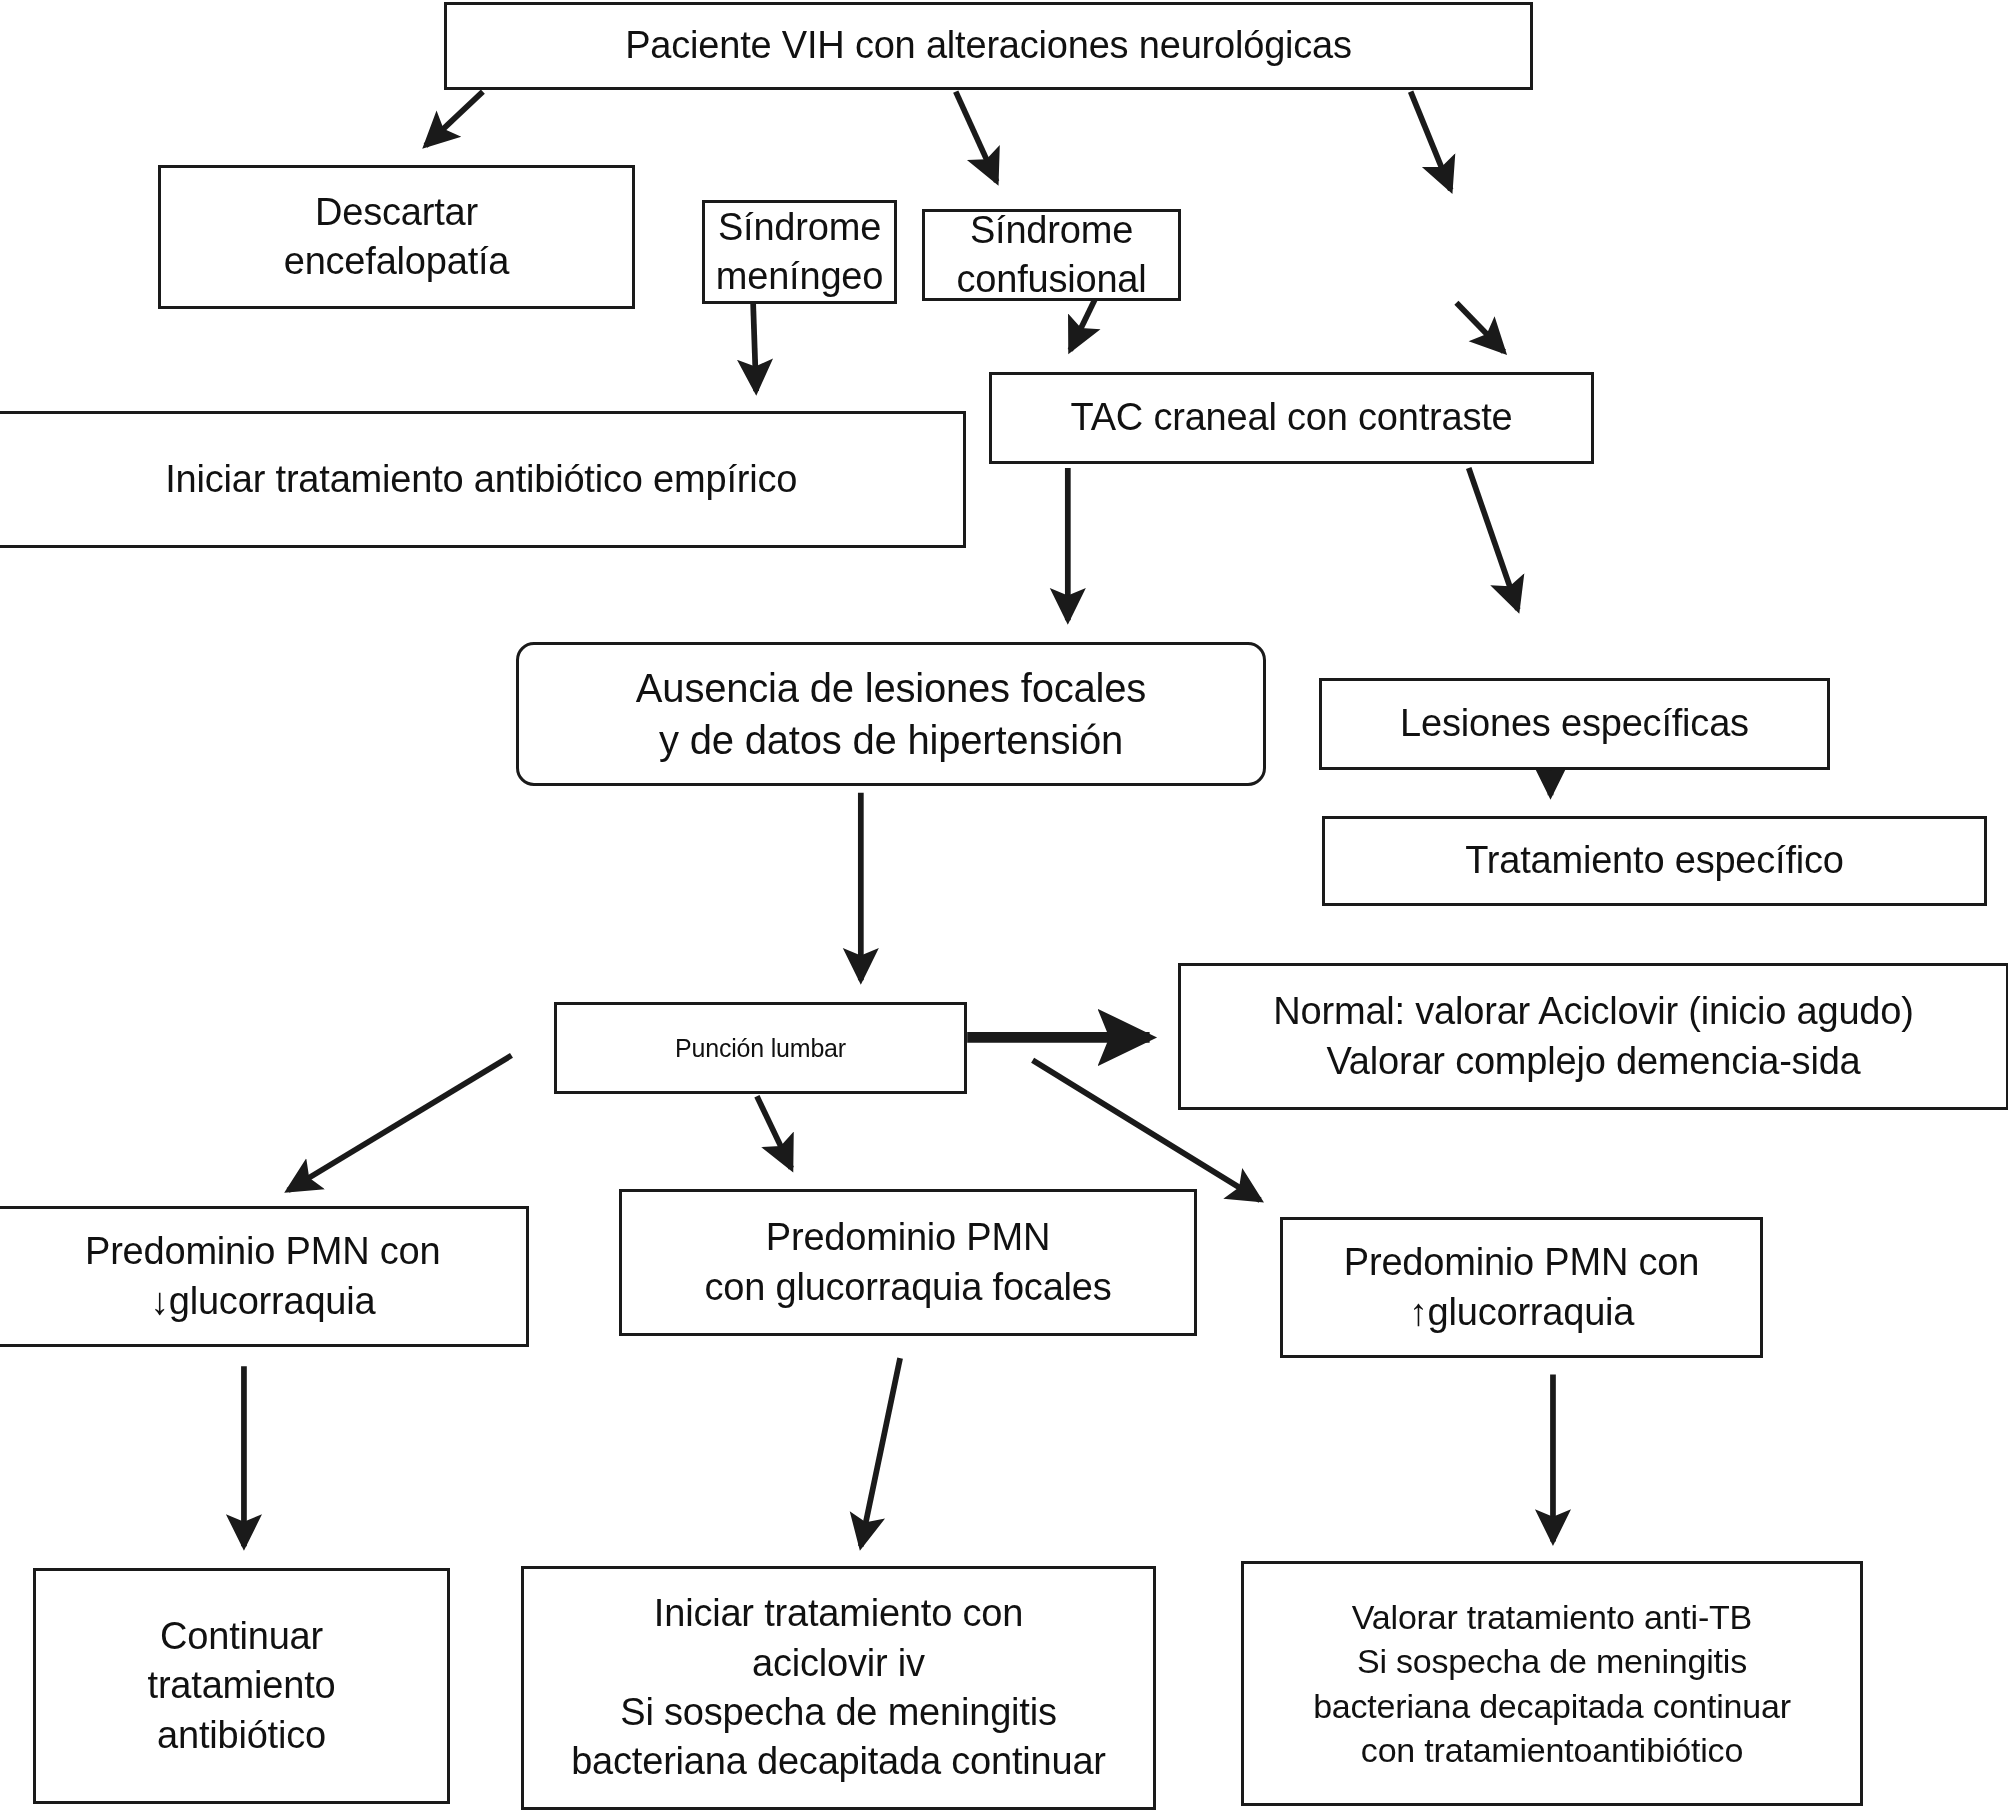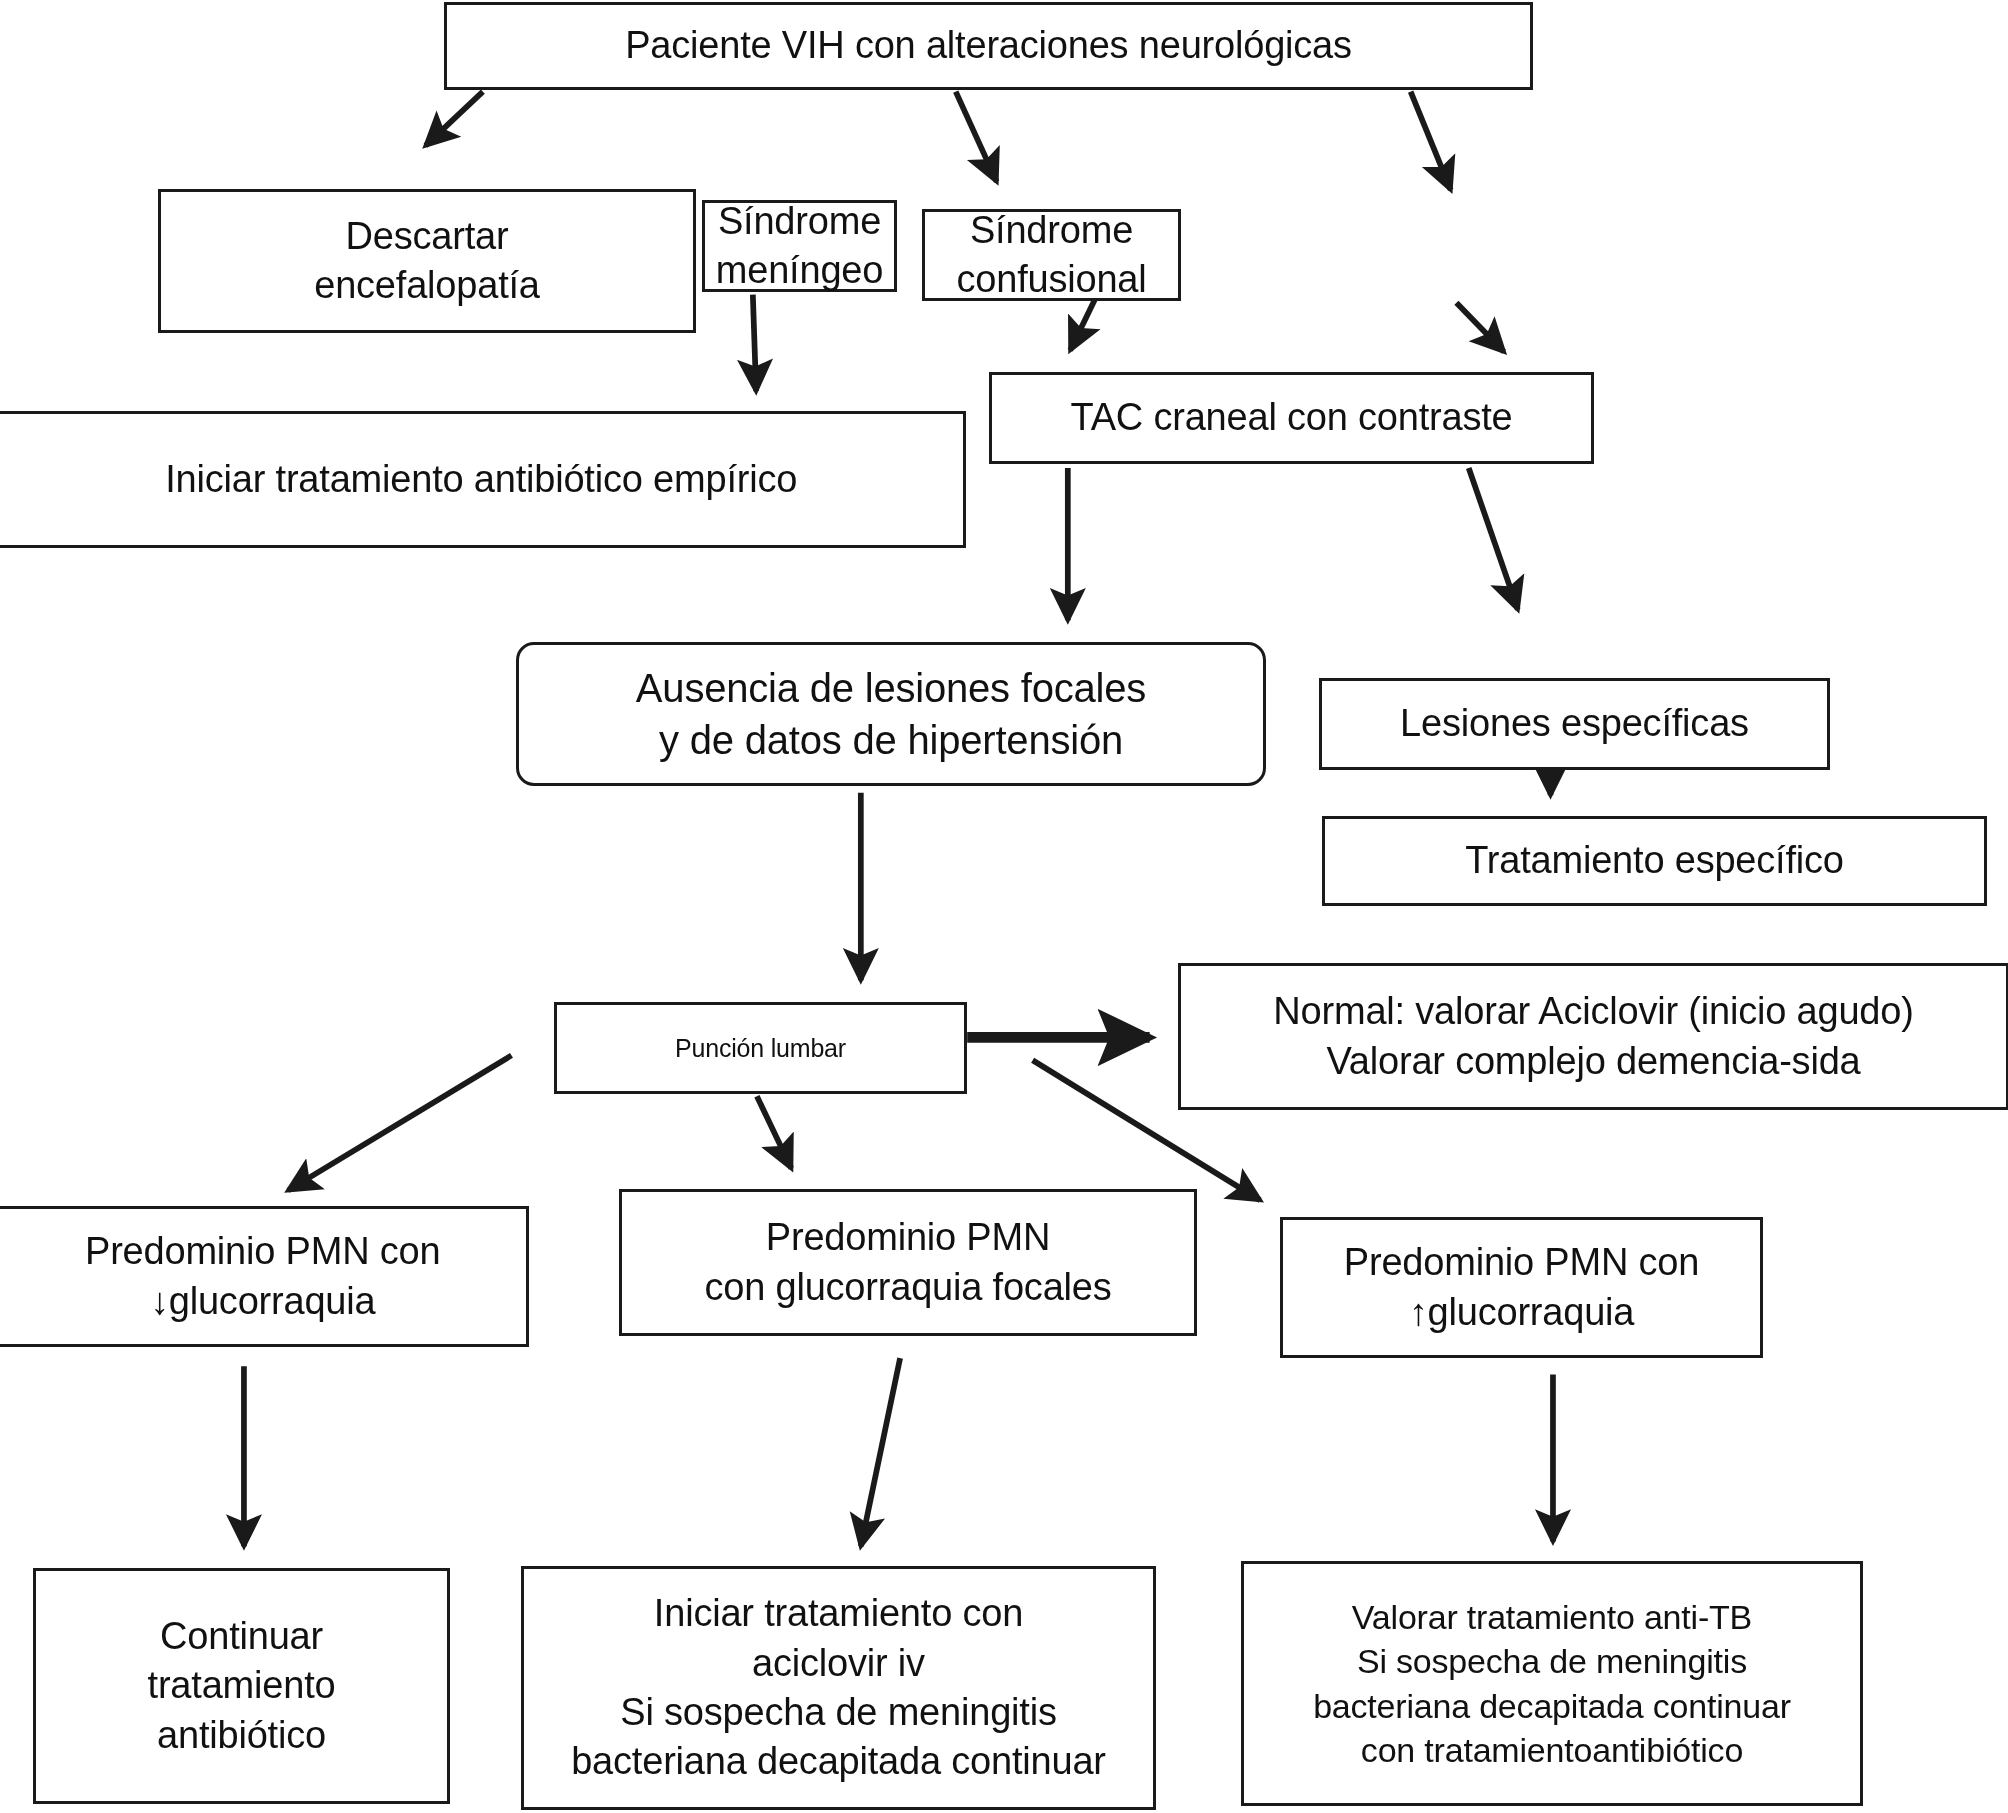--- a/index.html
+++ b/index.html
@@ -93,24 +93,24 @@
       <path d="M 1898 1680 L 1898 1884"></path>
     </g>
 
     <g stroke="#1a1a1a" fill="none" stroke-width="13" marker-end="url(#ahb)">
       <path d="M 1182 1268 L 1405 1268"></path>
     </g>
   </svg>
 
   <div class="node-box" style="left:444px;  top:1.6px;    width:1089px; height:88px; font-size:38px;">Paciente VIH con alteraciones neurológicas</div>
 
-  <div class="node-box" style="left:158px;  top:165px;  width:538px;  height:144px; font-size:38px;margin-top:24px;">Descartar
+  <div class="node-box" style="left:158px;  top:165px;  width:477px;  height:144px; font-size:38px;">Descartar
 encefalopatía</div>
 
-  <div class="node-box" style="left:702px;  top:200px;  width:195px;  height:92px; font-size:38px;">Síndrome meníngeo</div>
+  <div class="node-box" style="left:702px;  top:200px;  width:195px;  height:104px; font-size:38px;">Síndrome meníngeo</div>
 
   <div class="node-box" style="left:922px; top:209px;  width:259px;  height:92px; font-size:38px;">Síndrome confusional</div>
 
   <div class="node-box" style="left:989px; top:372px;  width:605px;  height:92px; font-size:38px;">TAC craneal con contraste</div>
 
   <div class="node-box" style="left:-3.3px;   top:411px;  width:969px; height:137px; font-size:38px;">Iniciar tratamiento antibiótico empírico</div>
 
   <div class="node-box" style="left:516px;  top:642px;  width:750px;  height:144px; font-size:40px;border-radius:18px;">Ausencia de lesiones focales
 y de datos de hipertensión</div>
 

